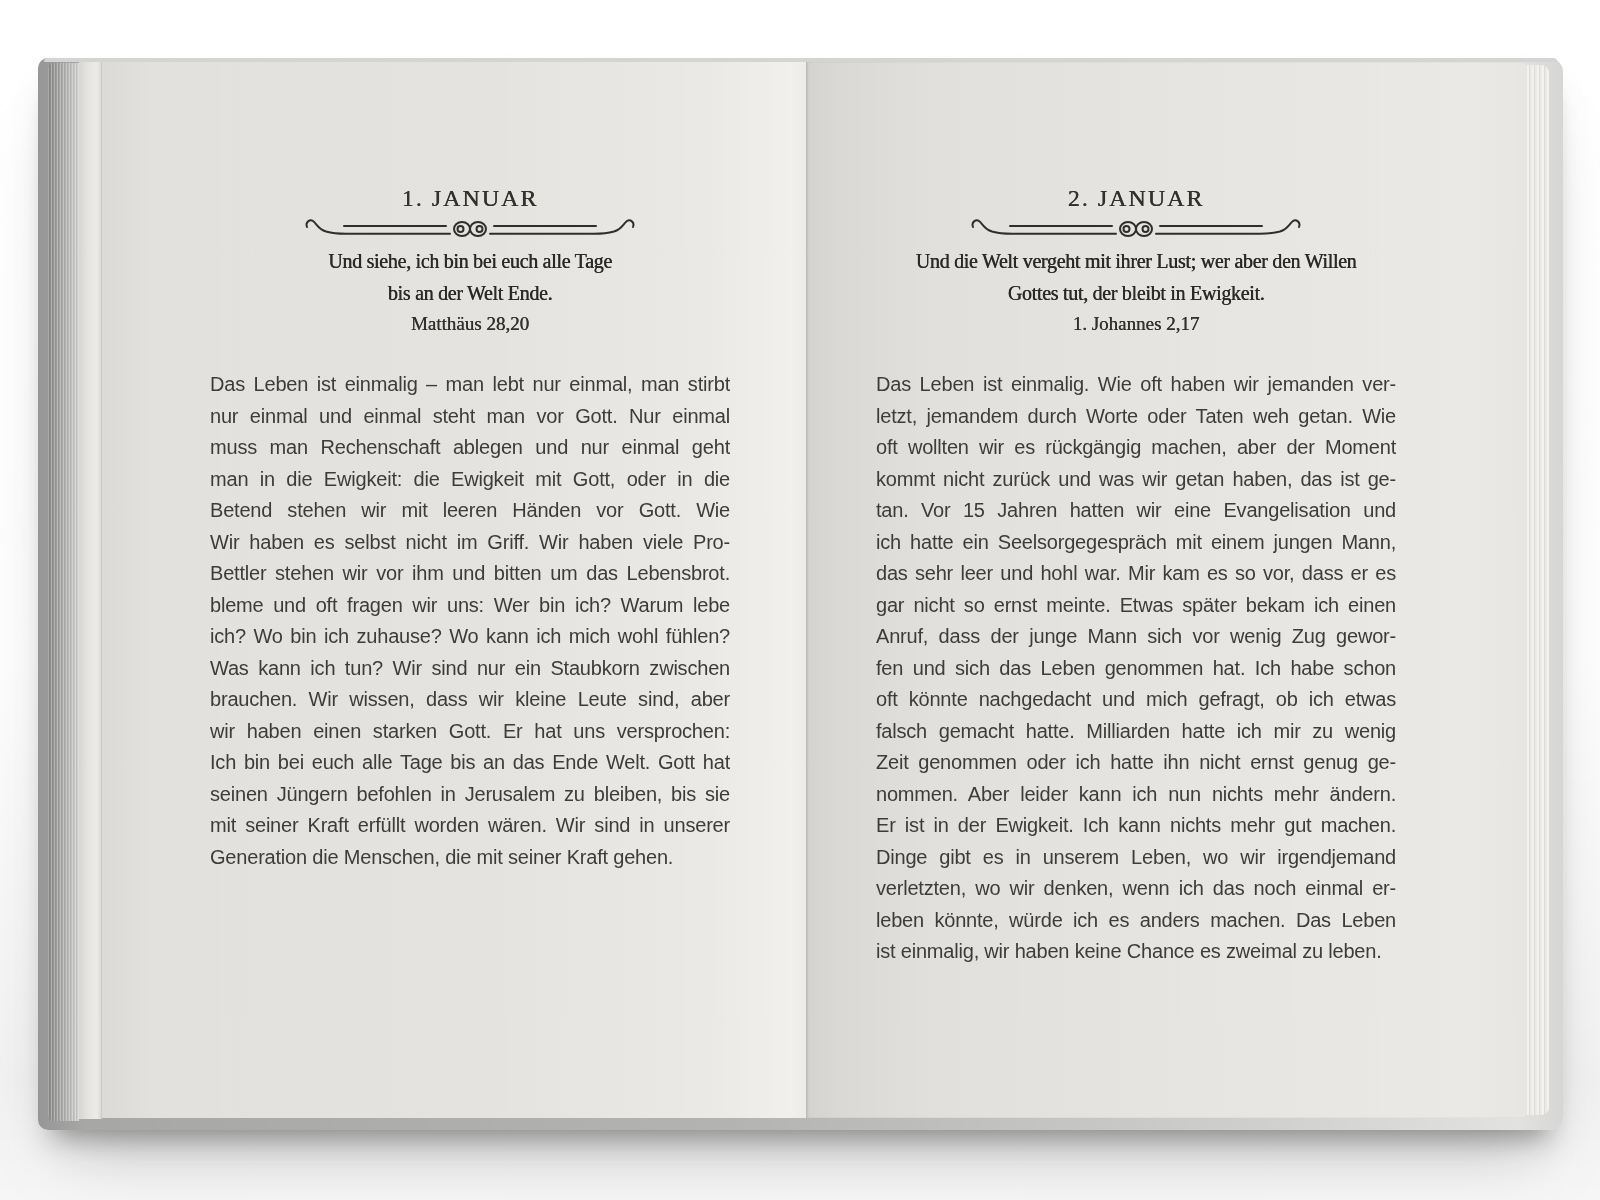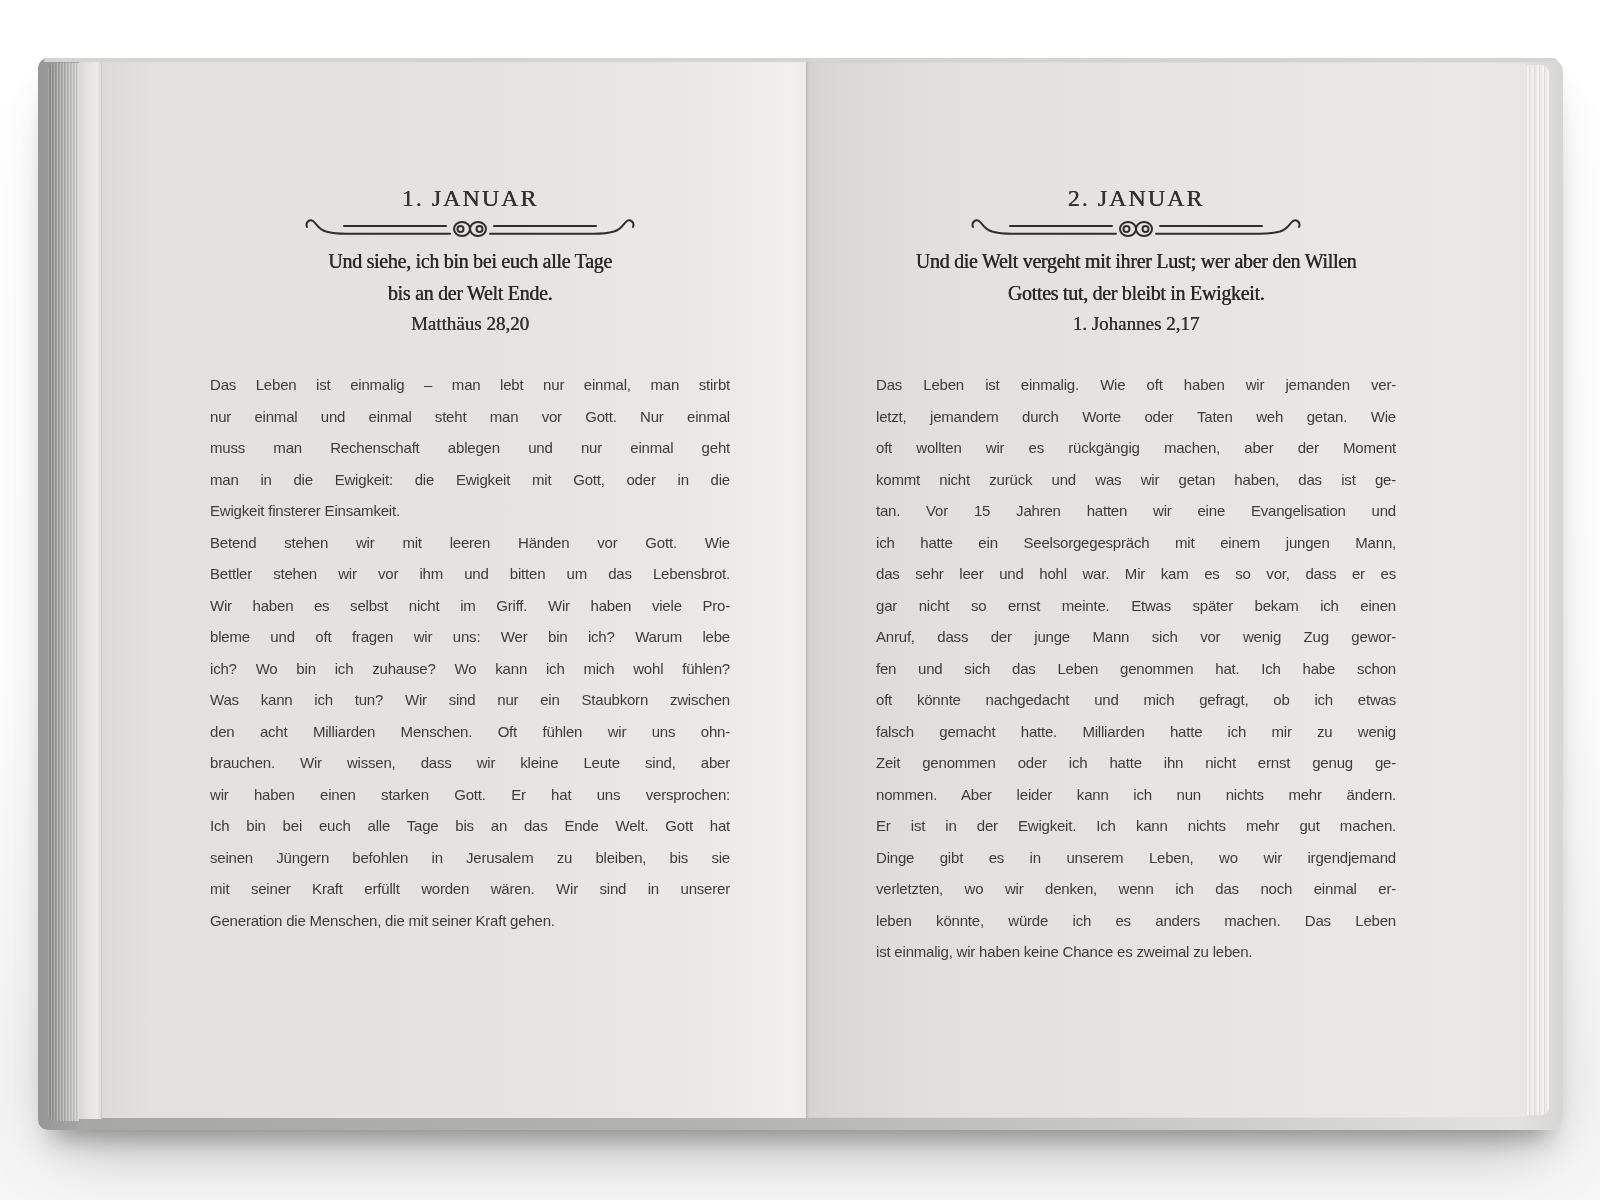--- a/index.html
+++ b/index.html
@@ -66,21 +66,21 @@
     letter-spacing:-0.3px; color:#2b2a26; text-shadow:0.4px 0 0 currentColor;
     white-space:nowrap;
   }
   .reference {
     font-family:"Liberation Serif", serif; font-size:19px; line-height:30px;
     color:#32312c; text-shadow:0.3px 0 0 currentColor;
   }
 
   .body-text { margin-top:30px; }
   .text-line {
-    font-size:15px; line-height:31.5px; height:31.5px; overflow:hidden;
+    font-size:20px; line-height:31.5px; height:31.5px; overflow:hidden;
     letter-spacing:-0.2px; color:#3d3c39;
     text-align:justify; text-align-last:justify;
   }
   .text-line.para-end { text-align-last:left; }
 </style>
 </head>
 <body>
 
 <div class="canvas">
   <div class="book">
@@ -103,28 +103,26 @@
         <div class="verse">
             <div class="verse-line">Und siehe, ich bin bei euch alle Tage</div>
             <div class="verse-line">bis an der Welt Ende.</div>
           </div>
         <div class="reference">Matthäus 28,20</div>
         <div class="body-text">
             <div class="text-line">Das Leben ist einmalig – man lebt nur einmal, man stirbt</div>
             <div class="text-line">nur einmal und einmal steht man vor Gott. Nur einmal</div>
             <div class="text-line">muss man Rechenschaft ablegen und nur einmal geht</div>
             <div class="text-line">man in die Ewigkeit: die Ewigkeit mit Gott, oder in die</div>
-            <div class="text-line para-end">Ewigkeit finsterer Einsamkeit.</div>
             <div class="text-line">Betend stehen wir mit leeren Händen vor Gott. Wie</div>
+            <div class="text-line">Wir haben es selbst nicht im Griff. Wir haben viele Pro-</div>
             <div class="text-line">Bettler stehen wir vor ihm und bitten um das Lebensbrot.</div>
-            <div class="text-line">Wir haben es selbst nicht im Griff. Wir haben viele Pro-</div>
             <div class="text-line">bleme und oft fragen wir uns: Wer bin ich? Warum lebe</div>
             <div class="text-line">ich? Wo bin ich zuhause? Wo kann ich mich wohl fühlen?</div>
             <div class="text-line">Was kann ich tun? Wir sind nur ein Staubkorn zwischen</div>
-            <div class="text-line">den acht Milliarden Menschen. Oft fühlen wir uns ohn-</div>
             <div class="text-line">brauchen. Wir wissen, dass wir kleine Leute sind, aber</div>
             <div class="text-line">wir haben einen starken Gott. Er hat uns versprochen:</div>
             <div class="text-line">Ich bin bei euch alle Tage bis an das Ende Welt. Gott hat</div>
             <div class="text-line">seinen Jüngern befohlen in Jerusalem zu bleiben, bis sie</div>
             <div class="text-line">mit seiner Kraft erfüllt worden wären. Wir sind in unserer</div>
             <div class="text-line para-end">Generation die Menschen, die mit seiner Kraft gehen.</div>
           </div>
       </div>
     </div>
 

